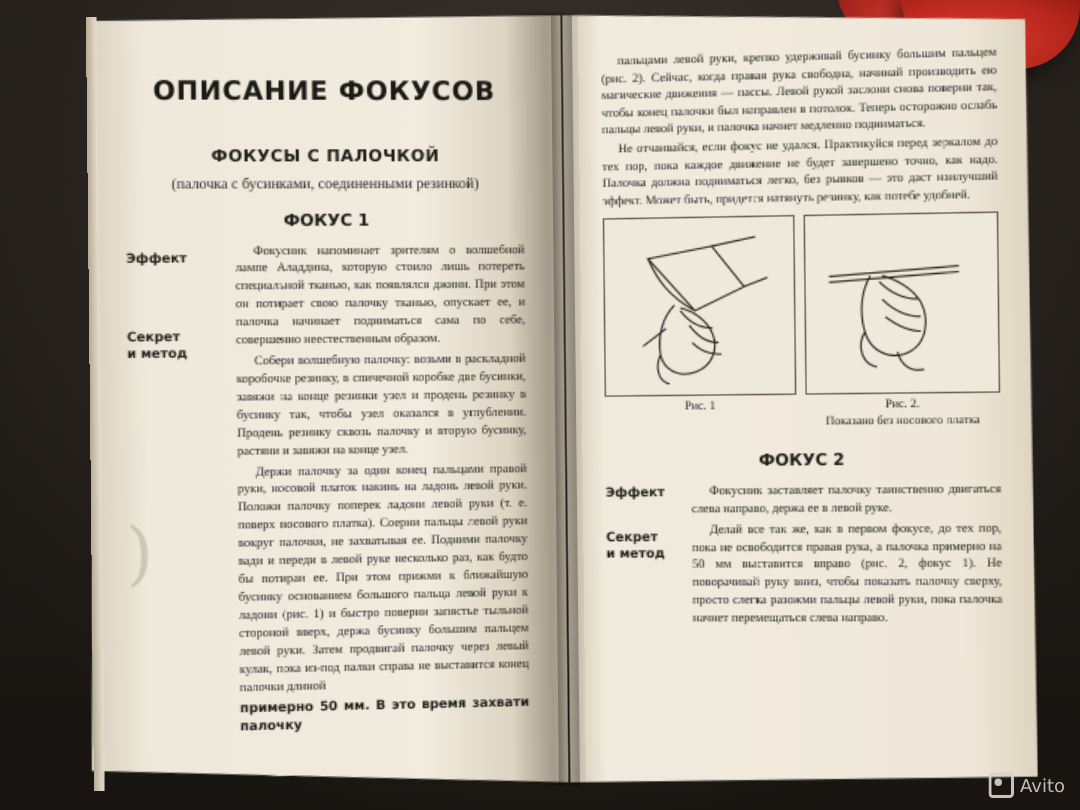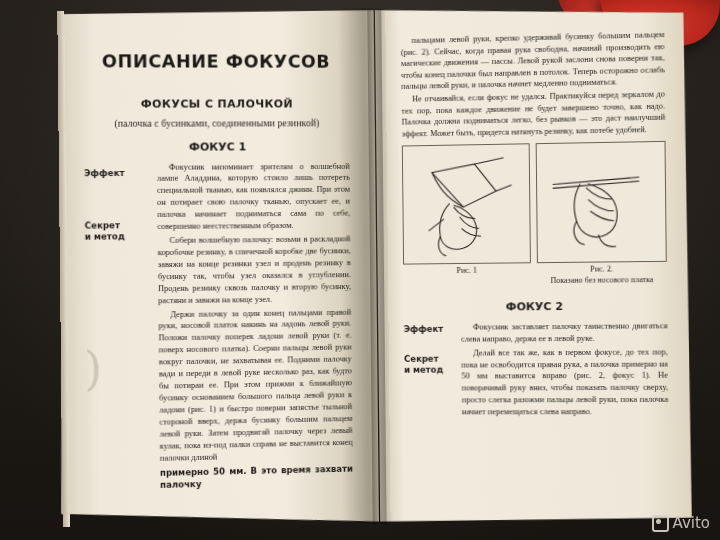--- a/index.html
+++ b/index.html
@@ -94,21 +94,21 @@
     position:absolute;left:20px;top:0;width:7px;height:516px;
     background:linear-gradient(90deg,#b7ab94,#e6dfd0);
   }
   .shadow-mid{
     position:absolute;left:300px;top:0;width:48px;height:516px;
     background:linear-gradient(90deg,rgba(0,0,0,0) 0%,rgba(0,0,0,0.22) 55%,rgba(0,0,0,0.05) 100%);
     pointer-events:none;
   }
   .watermark{
     position:absolute;right:10px;bottom:8px;display:flex;align-items:center;gap:4px;
-    font-family:"DejaVu Sans", sans-serif;font-size:15px;color:#cfc9c0;opacity:0.92;
+    font-family:"DejaVu Sans", sans-serif;font-size:12px;color:#cfc9c0;opacity:0.92;
   }
   .wm-icon{width:13px;height:13px;border:2px solid #d8d2c8;border-radius:3px;position:relative;}
   .wm-icon:after{content:"";position:absolute;left:2px;top:2px;width:5px;height:5px;background:#d8d2c8;border-radius:50%;}
   .sidecurve{
     position:absolute;left:24px;top:330px;font-size:46px;color:rgba(60,54,44,0.18);
     font-family:"DejaVu Serif", serif;
   }
   .lastline{font-family:"DejaVu Sans", sans-serif;font-weight:bold;font-size:8.6px;text-indent:0;}
 </style>
 </head>

